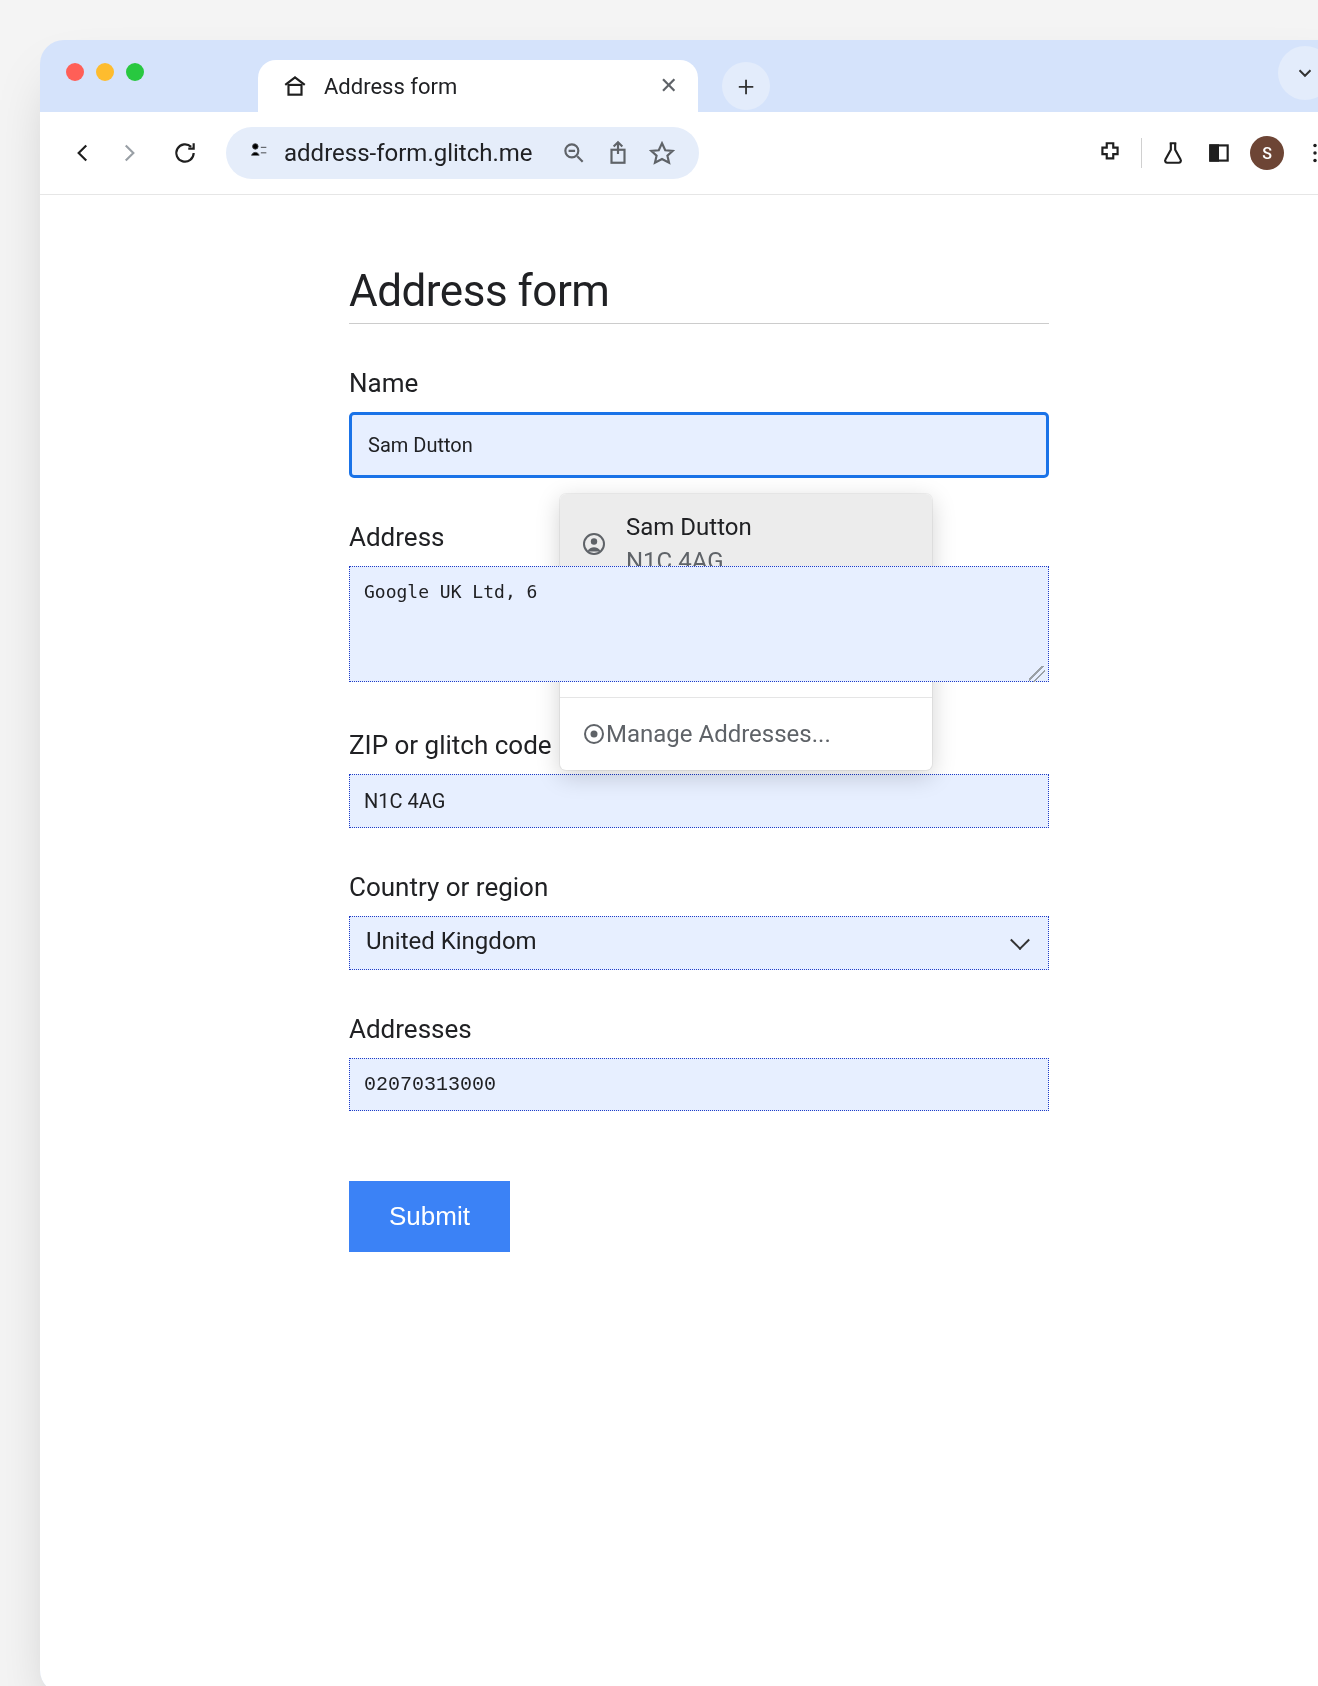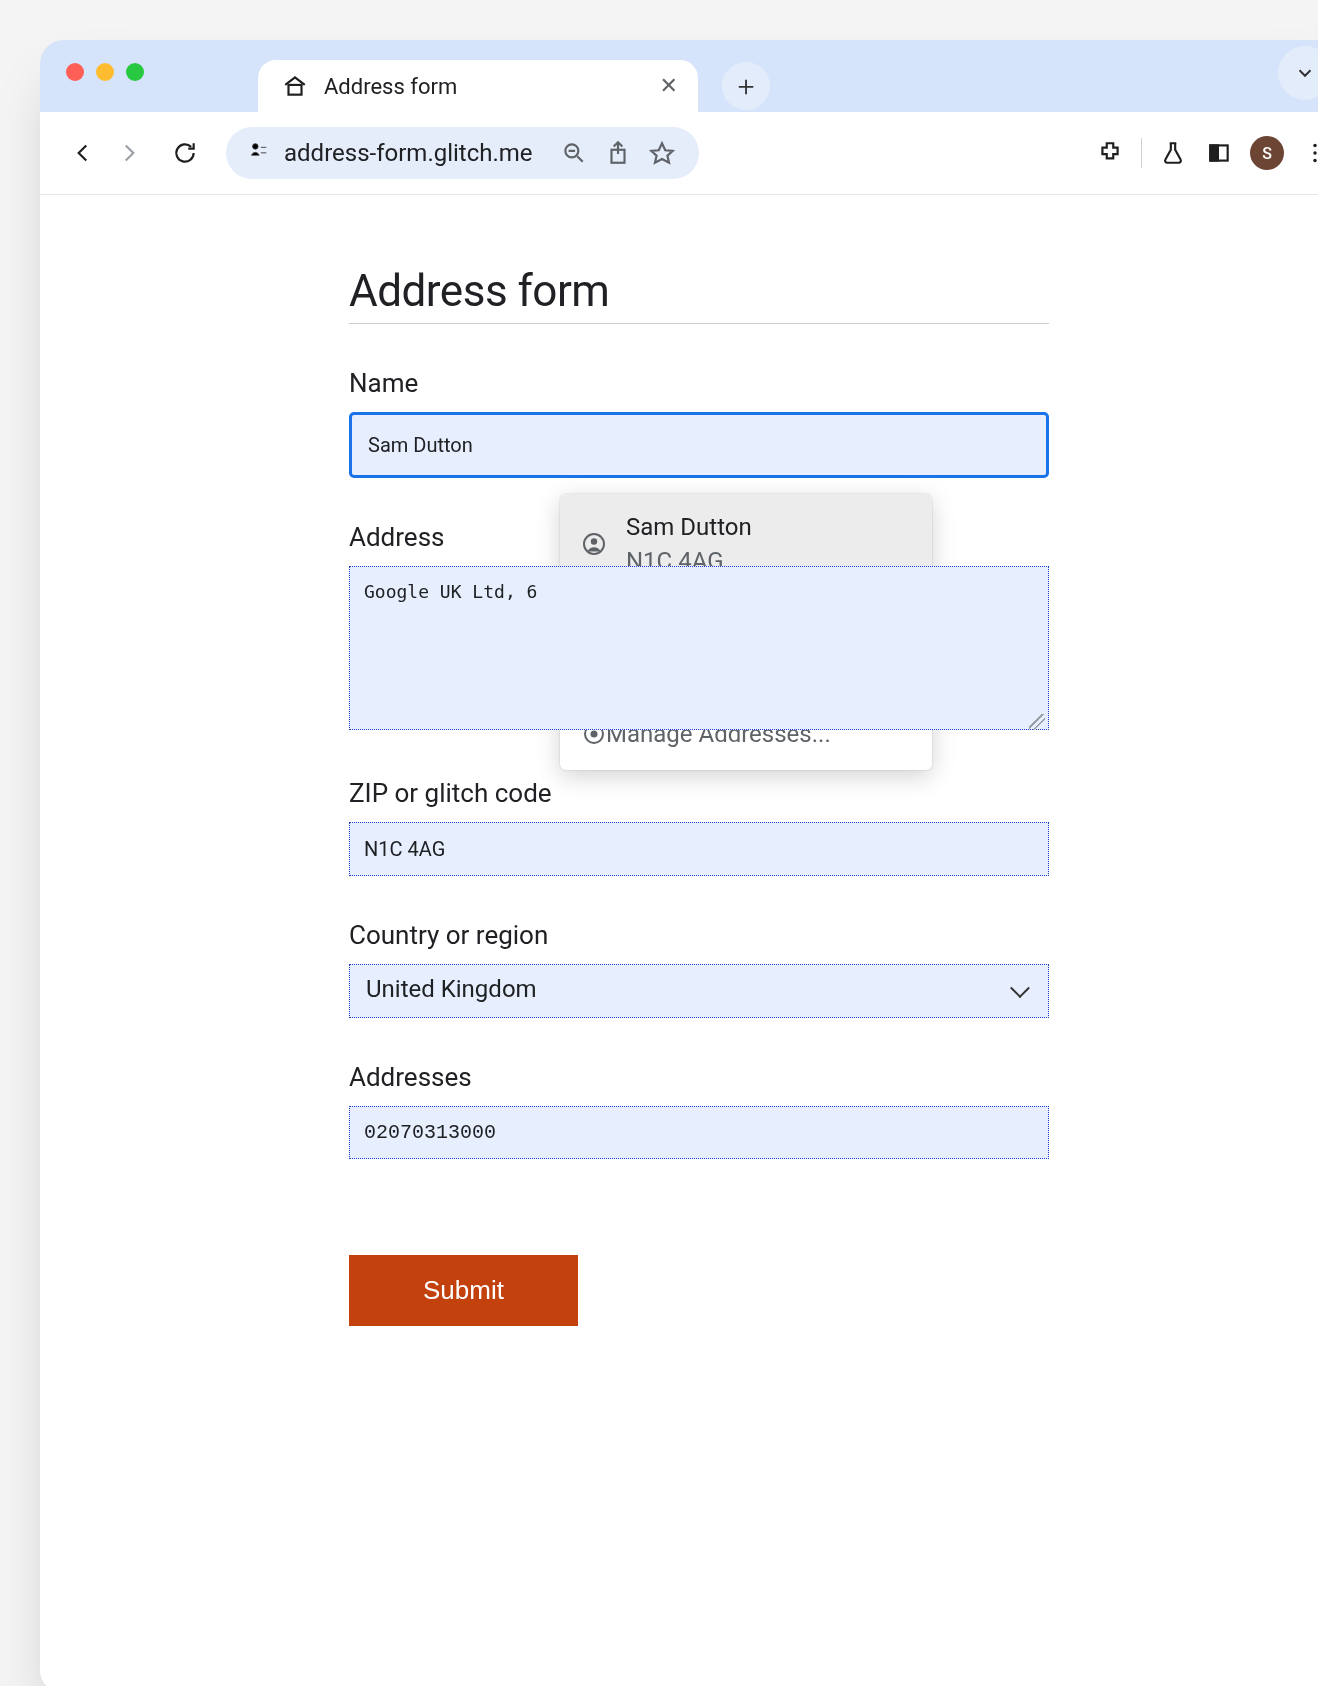--- a/index.html
+++ b/index.html
@@ -125,34 +125,34 @@
     color:var(--text);
     padding:14px 14px;
   }
   .txt-input.focused{
     border:3px solid var(--focused-border);
     border-radius:5px;
     font-family:inherit;
     font-size:20px;
     padding:18px 16px;
   }
-  .txt-area{height:164px;resize:none;font-family:ui-monospace,Menlo,Consolas,monospace;}
+  .txt-area{height:116px;resize:none;font-family:ui-monospace,Menlo,Consolas,monospace;}
   .select{
     height:54px;font-family:inherit;font-size:24px;
     padding:10px 16px;appearance:none;position:relative;
   }
   .select-wrap{position:relative;}
   .select-wrap::after{
     content:"";position:absolute;right:22px;top:50%;width:12px;height:12px;
     border-right:2px solid #333;border-bottom:2px solid #333;transform:translateY(-70%) rotate(45deg);
     pointer-events:none;
   }
   .submit-btn{
-    margin-top:96px;background:#c2410c;color:#fff;border:none;
-    font-size:26px;padding:20px 74px;cursor:pointer;
+    margin-top:70px;background:#3b82f6;color:#fff;border:none;
+    font-size:26px;padding:20px 40px;cursor:pointer;
   }
 
   
   .autofill{
     position:absolute;
     width:372px;
     background:#fff;
     border-radius:6px;
     box-shadow:0 6px 24px rgba(0,0,0,0.18),0 0 0 1px rgba(0,0,0,0.05);
     overflow:hidden;

